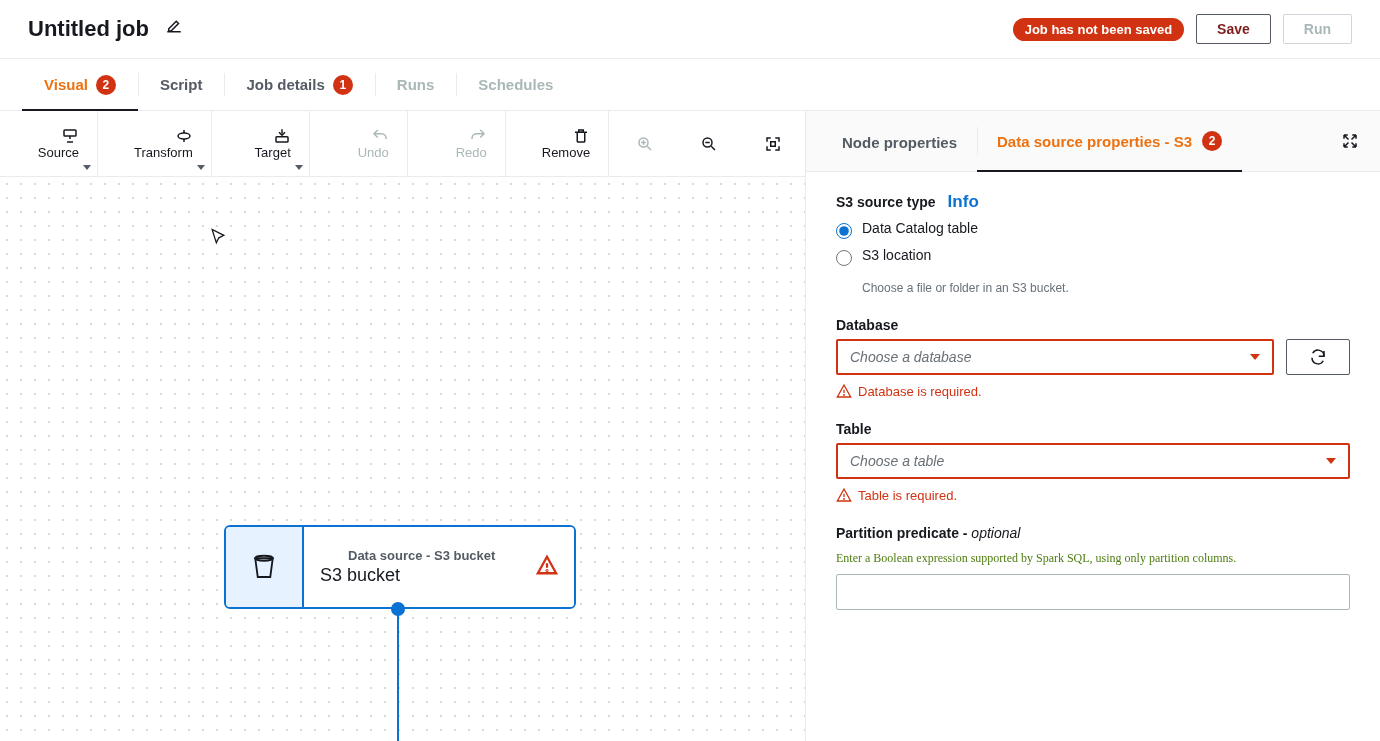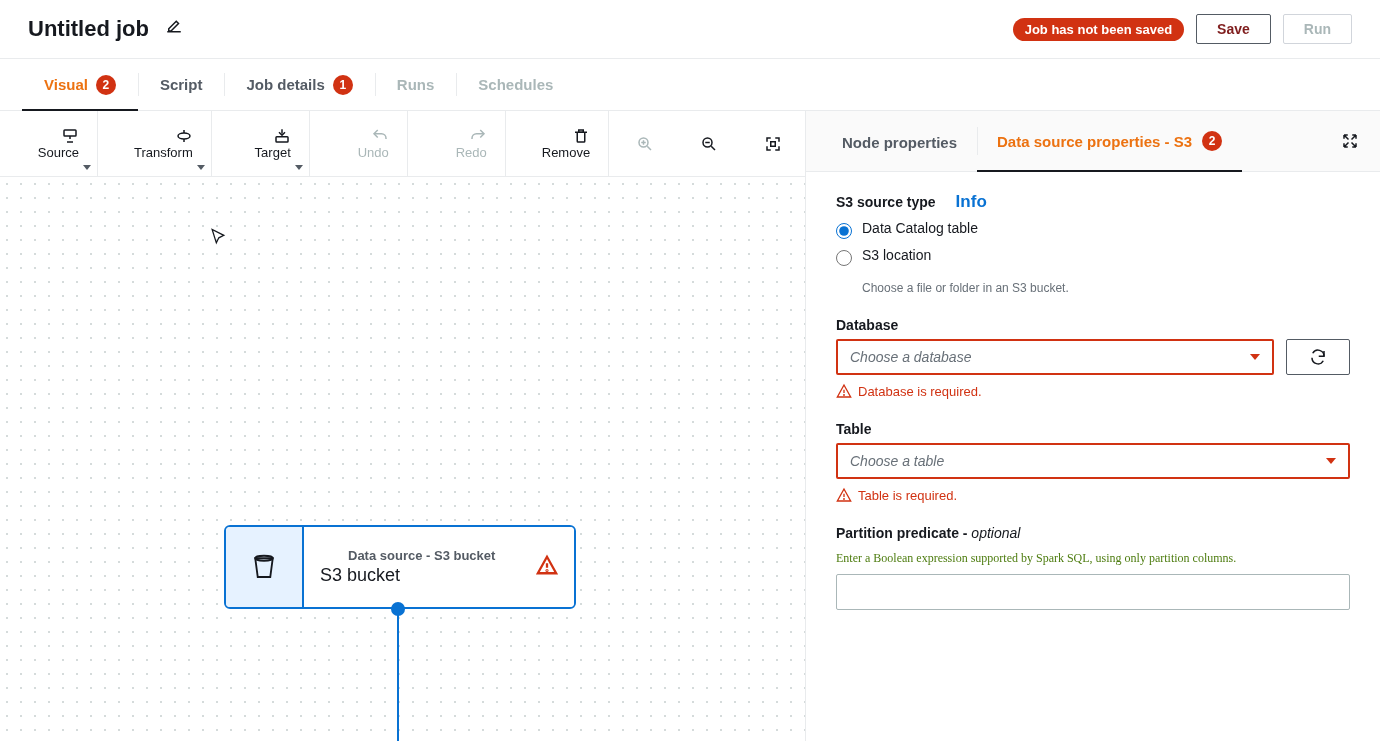--- a/index.html
+++ b/index.html
@@ -62,21 +62,21 @@
   .ptab { display: flex; align-items: center; gap: 10px; padding: 20px 20px; font-size: 15px; font-weight: 700; color: #545b64; cursor: pointer; position: relative; }
   .ptab + .ptab::before { content: ""; position: absolute; left: 0; top: 16px; bottom: 16px; width: 1px; background: #e9ebed; }
   .ptab.active { color: #ec7211; }
   .ptab.active::after { content: ""; position: absolute; bottom: -1px; left: 0; right: 0; height: 2px; background: #16191f; }
   .expand-btn { width: 60px; display: flex; align-items: center; justify-content: center; cursor: pointer; }
   .expand-btn svg { width: 18px; height: 18px; }
 
   .panel-subhead { padding: 18px 30px; font-size: 15px; font-weight: 700; color: #545b64; border-bottom: 1px solid #e9ebed; background: #fafafa; }
 
   .panel-body { padding: 20px 30px; background: #fff; flex: 1; }
-  .field-label { font-size: 14px; font-weight: 600; margin-bottom: 6px; display: flex; align-items: center; gap: 20px; text-align: right; }
+  .field-label { font-size: 14px; font-weight: 600; margin-bottom: 6px; display: flex; align-items: center; gap: 12px; text-align: right; }
   .info-link { color: #0972d3; font-weight: 600; font-size: 17px; }
   .radio-group { margin-bottom: 22px; }
   .radio-item { display: flex; align-items: flex-start; gap: 10px; margin: 8px 0; }
   .radio-item input { margin-top: 3px; width: 16px; height: 16px; accent-color: #0972d3; }
   .radio-label { font-size: 14px; }
   .radio-desc { font-size: 12px; color: #687078; margin-top: 18px; }
 
   .form-group { margin-bottom: 22px; }
   .select-row { display: flex; gap: 12px; align-items: stretch; }
   .select { flex: 1; border: 2px solid #D13212; border-radius: 2px; padding: 8px 12px; display: flex; align-items: center; justify-content: space-between; cursor: pointer; height: 36px; background: #fff; }

